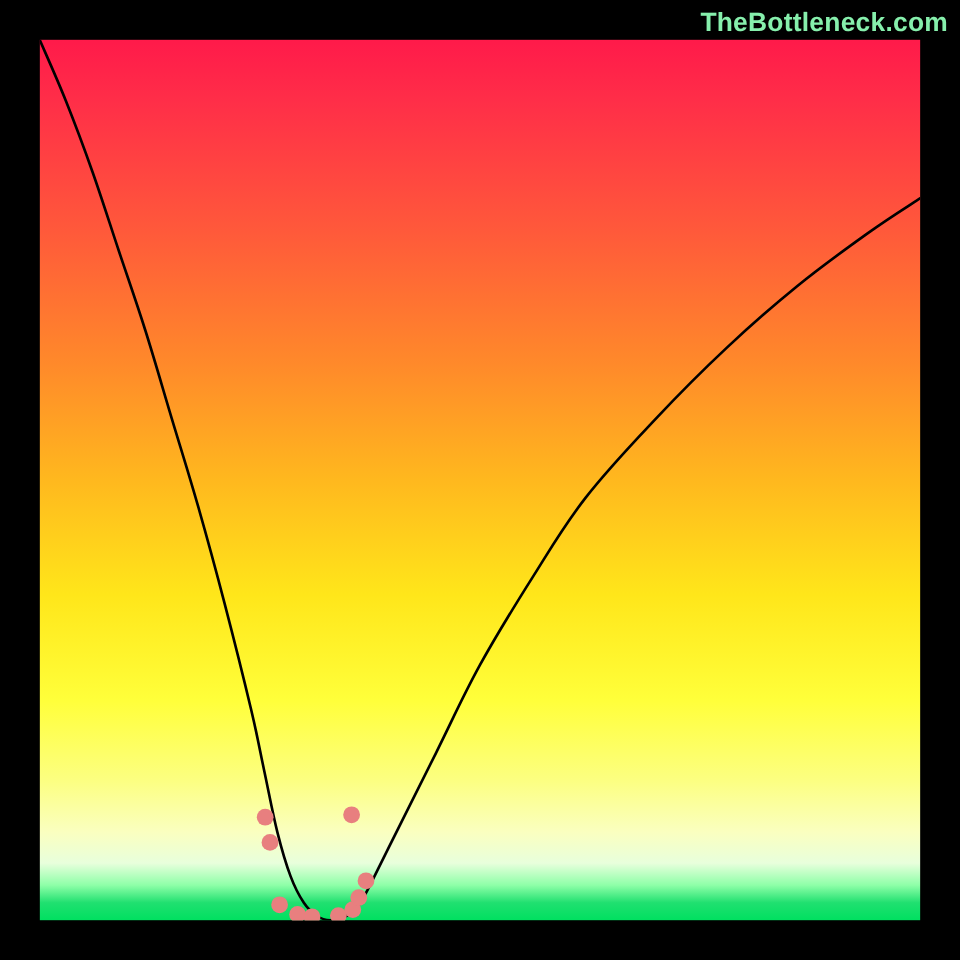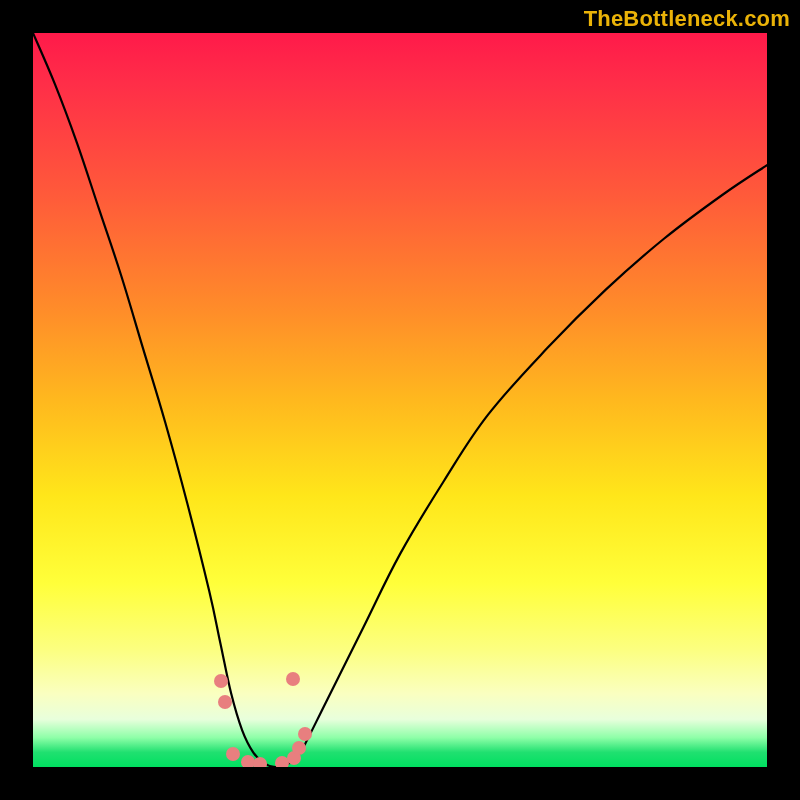--- a/index.html
+++ b/index.html
@@ -68,21 +68,21 @@
     width: 14px;
     height: 14px;
     border-radius: 50%;
     background: #e87f7f;
     transform: translate(-50%, -50%);
   }
   .watermark {
     position: absolute;
     top: 6px;
     right: 10px;
-    color: #eab308;
+    color: #86efac;
     font-size: 22px;
     font-weight: 600;
     letter-spacing: 0.2px;
   }
 </style>
 </head>
 <body>
 
 <div class="frame">
   <div class="plot">

